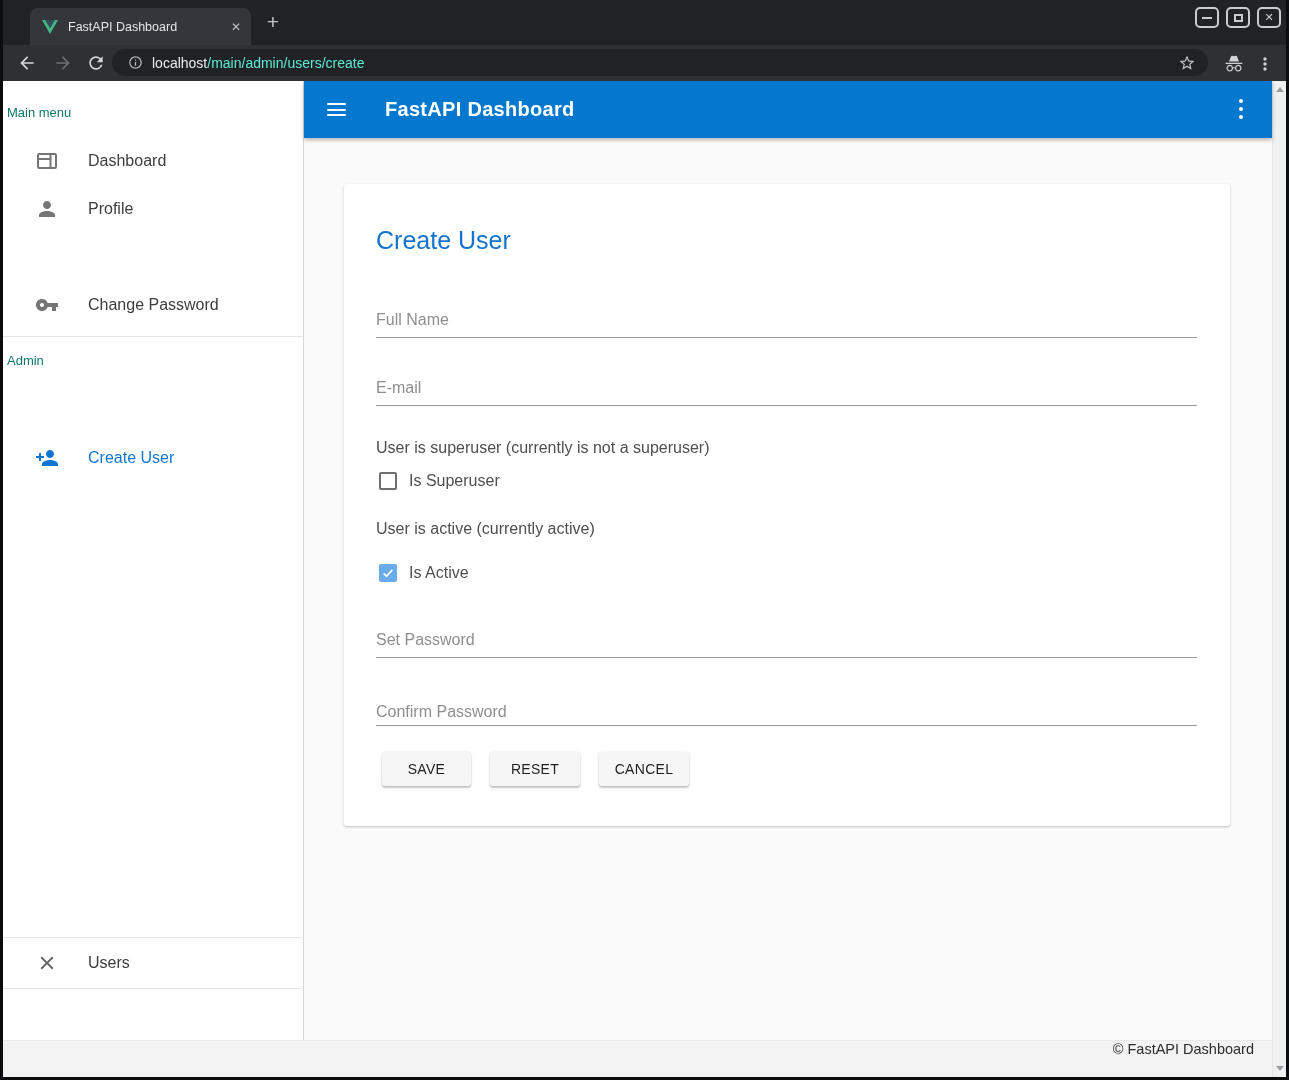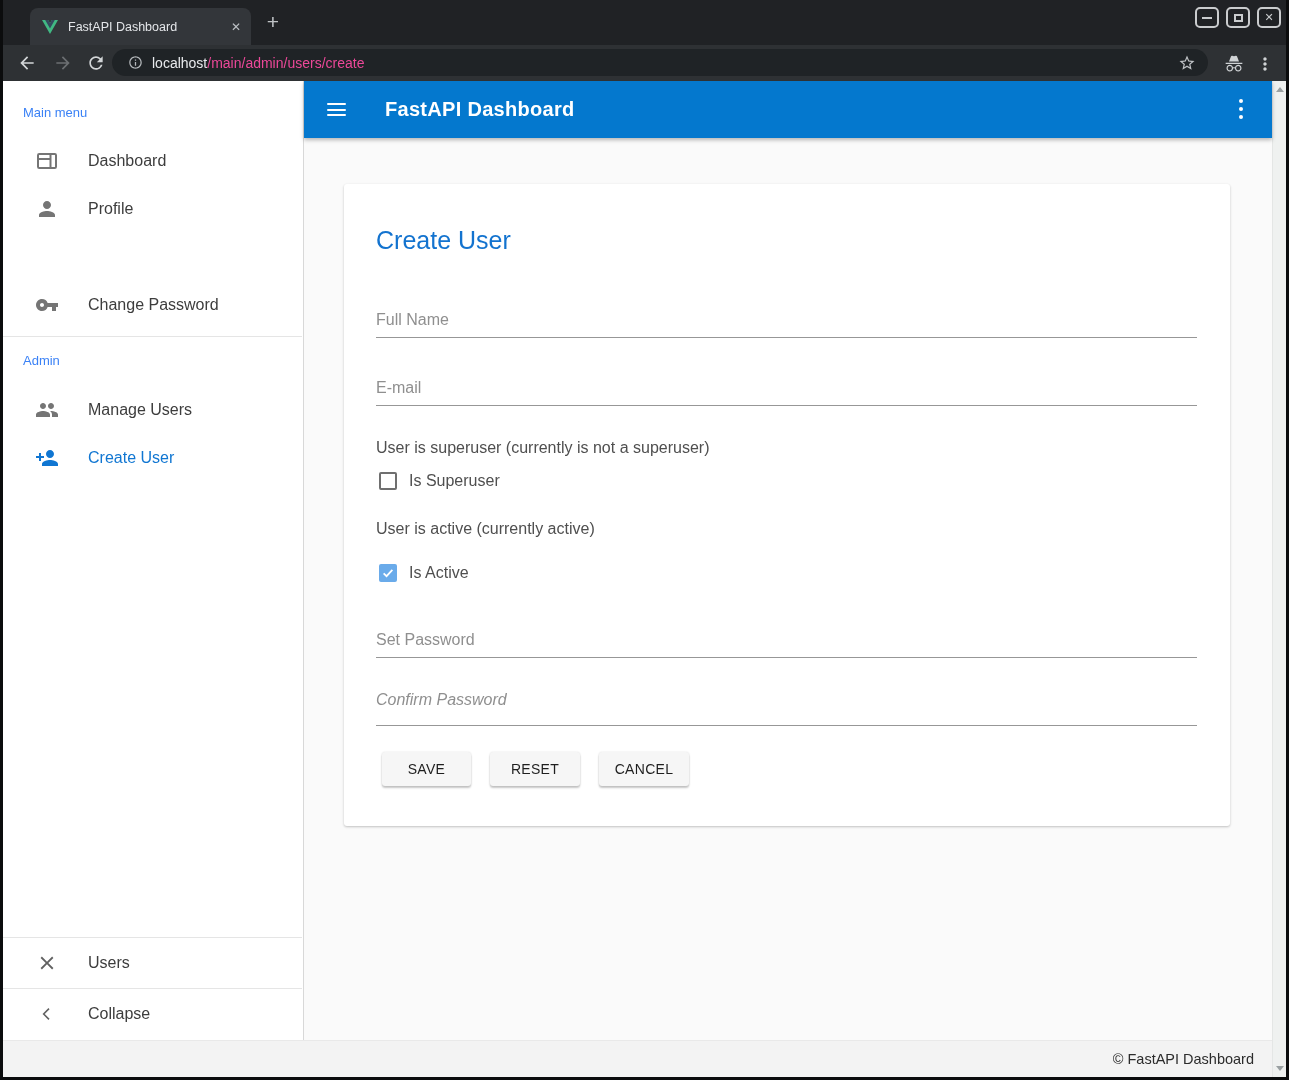--- a/index.html
+++ b/index.html
@@ -22,34 +22,34 @@
   .glyph-min { width:10px; height:2px; background:#caccce; }
   .glyph-max { width:9px; height:8px; border:2px solid #caccce; }
   .glyph-close { color:#caccce; font-size:11px; line-height:11px; }
 
   .toolbar { position:absolute; left:0; right:0; top:45px; height:36px; background:#2e3134; }
   .nav-ic { position:absolute; top:8px; width:20px; height:20px; }
   .addr { position:absolute; left:109px; top:4px; height:27px; width:1096px; background:#1f2326;
           border-radius:13.5px; display:flex; align-items:center; padding:0 12px 0 16px; }
   .url { font-size:14px; margin-left:9px; white-space:nowrap; overflow:hidden; flex:1; }
   .url .host { color:#e8eaed; }
-  .url .path { color:#ec4899; }
+  .url .path { color:#5eead4; }
 
   
   .viewport { position:absolute; left:3px; right:3px; top:81px; bottom:3px; background:#fafafa; overflow:hidden; }
 
   
   .scrollbar { position:absolute; right:0; top:0; bottom:0; width:14px; background:#eff1f0; border-left:1px solid #e4e6e5; }
   .sb-arrow { position:absolute; left:3px; width:0; height:0; border-left:4px solid transparent; border-right:4px solid transparent; }
   .sb-up { top:6px; border-bottom:5px solid #9aa0a2; }
   .sb-down { bottom:6px; border-top:5px solid #9aa0a2; }
 
   
   .sidebar { position:absolute; left:0; top:0; width:301px; height:959px; background:#fff; border-right:1px solid #d8d8d8; }
-  .side-label { position:absolute; left:20px; font-size:13px; color:#3b82f6; }
+  .side-label { position:absolute; left:4px; font-size:13px; color:#0f766e; }
   .side-item { position:absolute; left:0; right:1px; height:48px; display:flex; align-items:center; padding-left:20px; cursor:pointer;margin-left:12px; }
   .side-item .ic { width:24px; height:24px; flex:0 0 auto; display:flex; align-items:center; justify-content:center; }
   .side-item .lbl { margin-left:29px; font-size:16px; color:#3d3d3d; }
   .side-item.active .lbl { color:#1076d2; }
   .side-div { position:absolute; left:0; right:1px; height:1px; background:#e5e5e5; }
 
   
   .main { position:absolute; left:301px; right:14px; top:0; height:959px; }
   .appbar { position:absolute; left:0; right:0; top:0; height:57px; background:#0478ce;
             box-shadow:0 2px 4px rgba(0,0,0,0.28); display:flex; align-items:center; z-index:2; }
@@ -75,21 +75,21 @@
   .cb.checked { background:#6aabea; border-color:#6aabea; }
   .cb-lbl { margin-left:12px; font-size:16px; color:#4f4f4f; }
   .btn-row { position:absolute; left:38px; top:568px; display:flex; gap:19px; }
   .btn { height:34px; background:#f6f6f6; border:none; border-radius:3px; font-size:14px; font-weight:500;
          color:#1f1f1f; letter-spacing:0.3px; box-shadow:0 2px 2px rgba(0,0,0,0.22), 0 0 2px rgba(0,0,0,0.12);
          cursor:pointer; font-family:"Liberation Sans","DejaVu Sans",sans-serif; }
   .btn-save { width:89px; } .btn-reset { width:90px; } .btn-cancel { width:90px; }
 
   
   .page-footer { position:absolute; left:0; right:14px; bottom:0; height:37px; background:#f3f3f3;
-                 border-top:1px solid #e9e9e9; display:flex; align-items:center; justify-content:flex-end; padding-right:18px; }
+                 border-top:1px solid #e9e9e9; display:flex; justify-content:flex-end; padding-right:18px; }
   .page-footer span { font-size:14.5px; color:#2c2c2c; }
 
   svg { display:block; }
 </style>
 </head>
 <body>
 
 <div class="chrome">
   <div class="tabstrip">
     <div class="tab">
@@ -175,56 +175,40 @@
         <svg width="24" height="24" viewBox="0 0 24 24">
             <path fill="#757575" d="M12.65 10A5.99 5.99 0 0 0 7 6c-3.31 0-6 2.69-6 6s2.69 6 6 6a5.99 5.99 0 0 0 5.65-4H17v4h4v-4h2v-4H12.65zM7 14c-1.1 0-2-.9-2-2s.9-2 2-2 2 .9 2 2-.9 2-2 2z"></path>
           </svg>
       </span>
       <span class="lbl">Change Password</span>
     </div>
 
     <div class="side-div" style="top:255px"></div>
     <div class="side-label" style="top:272px">Admin</div>
 
-    <div class="side-item" style="top:305px">
-      <span class="ic">
-        <svg width="24" height="24" viewBox="0 0 24 24">
-            <path fill="#757575" d="M16 11c1.66 0 2.99-1.34 2.99-3S17.66 5 16 5c-1.66 0-3 1.34-3 3s1.34 3 3 3zm-8 0c1.66 0 2.99-1.34 2.99-3S9.66 5 8 5C6.34 5 5 6.34 5 8s1.34 3 3 3zm0 2c-2.33 0-7 1.17-7 3.5V19h14v-2.5c0-2.33-4.67-3.5-7-3.5zm8 0c-.29 0-.62.02-.97.05 1.16.84 1.97 1.97 1.97 3.45V19h6v-2.5c0-2.33-4.67-3.5-7-3.5z"></path>
-          </svg>
-      </span>
-      <span class="lbl">Manage Users</span>
-    </div>
 
     <div class="side-item active" style="top:353px">
       <span class="ic">
         <svg width="24" height="24" viewBox="0 0 24 24">
             <path fill="#1076d2" d="M15 12c2.21 0 4-1.79 4-4s-1.79-4-4-4-4 1.79-4 4 1.79 4 4 4zm-9-2V7H4v3H1v2h3v3h2v-3h3v-2H6zm9 4c-2.67 0-8 1.34-8 4v2h16v-2c0-2.66-5.33-4-8-4z"></path>
           </svg>
       </span>
       <span class="lbl">Create User</span>
     </div>
 
     <div class="side-div" style="top:856px"></div>
     <div class="side-item" style="top:856px;height:51px">
       <span class="ic">
         <svg width="22" height="22" viewBox="0 0 24 24">
             <path fill="#616161" d="M19 6.41 17.59 5 12 10.59 6.41 5 5 6.41 10.59 12 5 17.59 6.41 19 12 13.41 17.59 19 19 17.59 13.41 12 19 6.41z"></path>
           </svg>
       </span>
       <span class="lbl">Users</span>
     </div>
     <div class="side-div" style="top:907px"></div>
-    <div class="side-item" style="top:907px;height:52px">
-      <span class="ic">
-        <svg width="16" height="16" viewBox="0 0 24 24">
-            <path fill="none" stroke="#616161" stroke-width="2.4" d="M15 4 7 12l8 8"></path>
-          </svg>
-      </span>
-      <span class="lbl">Collapse</span>
-    </div>
   </div>
 
   <div class="main">
     <div class="appbar">
       <div class="hamburger">
           <div></div>
           <div></div>
           <div></div>
         </div>
       <span class="app-title">FastAPI Dashboard</span>
@@ -257,21 +241,21 @@
             <svg width="14" height="14" viewBox="0 0 24 24">
                 <path fill="none" stroke="#fff" stroke-width="3" d="M4.5 12.5l5 5 10-11"></path>
               </svg>
           </div>
           <span class="cb-lbl">Is Active</span>
         </div>
 
         <input class="fld" style="top: 444px;" placeholder="Set Password">
         <div class="underline" style="top:473px"></div>
 
-        <input class="fld" style="top: 504px; font-style: italic;" placeholder="Confirm Password">
+        <input class="fld" style="top: 516px;" placeholder="Confirm Password">
         <div class="underline" style="top:541px"></div>
 
         <div class="btn-row">
           <button class="btn btn-save">SAVE</button>
           <button class="btn btn-reset">RESET</button>
           <button class="btn btn-cancel">CANCEL</button>
         </div>
       </div>
     </div>
   </div>

